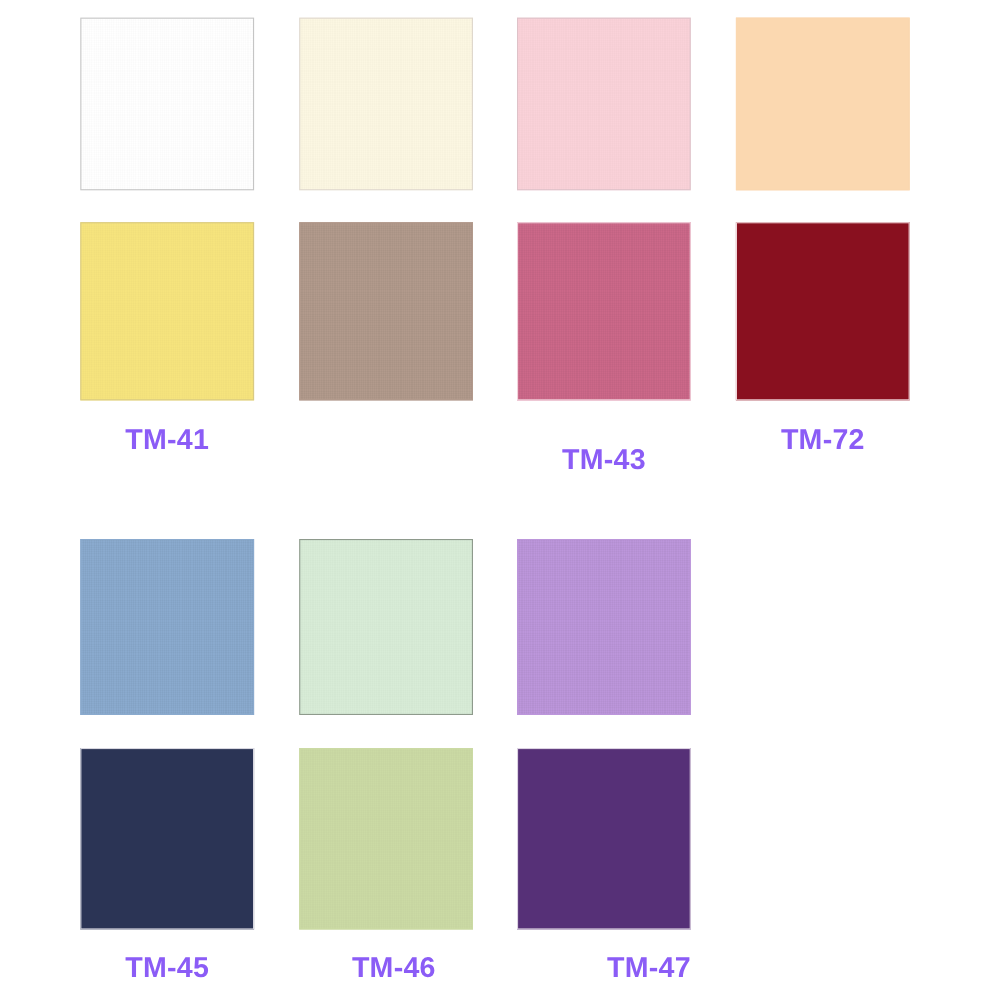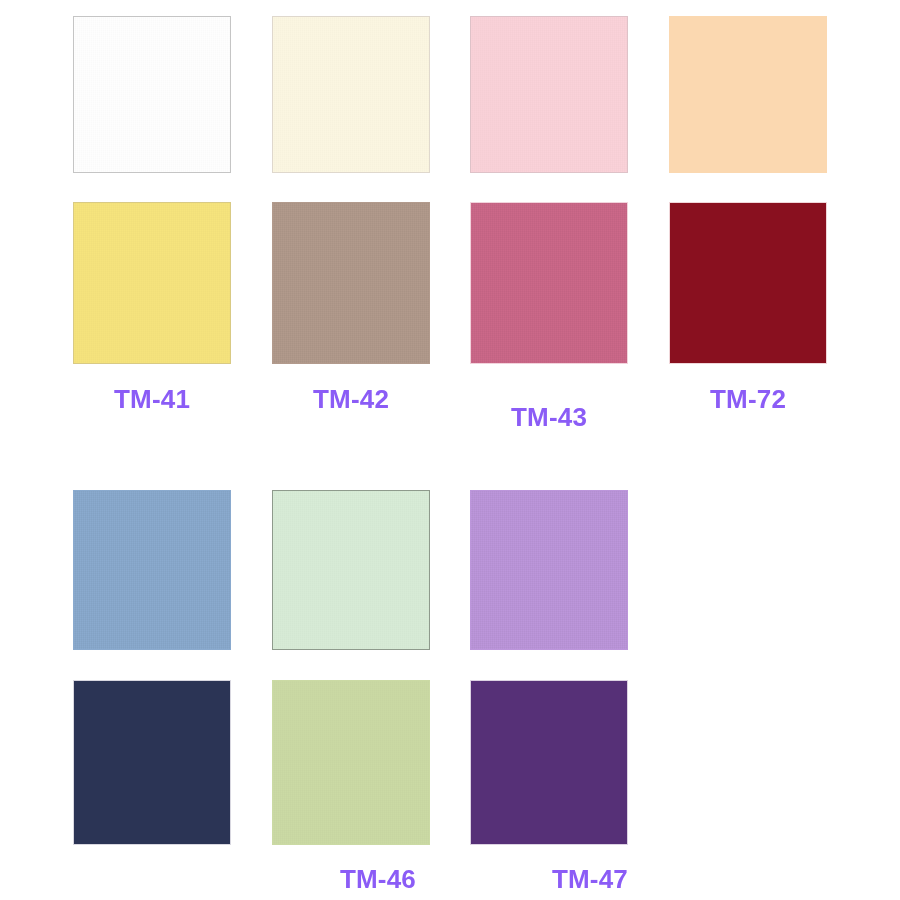--- a/index.html
+++ b/index.html
@@ -102,21 +102,20 @@
       <div class="swatch-chip" style="background:#B29A8C; border-color:#B29A8C;"></div>
     </div>
     <div class="swatch-cell" style="left:470px; top:202px; width:158px; height:162px;">
       <div class="swatch-chip" style="background:#CC6889; border-color:#F2D3DC;"></div>
     </div>
     <div class="swatch-cell" style="left:669px; top:202px; width:158px; height:162px;">
       <div class="swatch-chip plain" style="background:#89101F; border-color:#F0D6D9;"></div>
     </div>
 
     <div class="swatch-label" style="left:73px; top:386px; width:158px;">TM-41</div>
-    <div class="swatch-label" style="left:272px; top:386px; width:158px;">TM-42</div>
     <div class="swatch-label" style="left:470px; top:404px; width:158px;">TM-43</div>
     <div class="swatch-label" style="left:669px; top:386px; width:158px;">TM-72</div>
   </div>
 
   <div class="swatch-group" style="top:0;height:900px;">
 
     <div class="swatch-cell" style="left:73px; top:490px; width:158px; height:160px;">
       <div class="swatch-chip" style="background:#8AAACE; border-color:#8AAACE;"></div>
     </div>
     <div class="swatch-cell" style="left:272px; top:490px; width:158px; height:160px;">
@@ -129,17 +128,18 @@
     <div class="swatch-cell" style="left:73px; top:680px; width:158px; height:165px;">
       <div class="swatch-chip plain" style="background:#2B3455; border-color:#D8D7E0;"></div>
     </div>
     <div class="swatch-cell" style="left:272px; top:680px; width:158px; height:165px;">
       <div class="swatch-chip pale" style="background:#CBDAA4; border-color:#CBDAA4;"></div>
     </div>
     <div class="swatch-cell" style="left:470px; top:680px; width:158px; height:165px;">
       <div class="swatch-chip plain" style="background:#563077; border-color:#DCD2E2;"></div>
     </div>
 
-    <div class="swatch-label" style="left:258px; top:866px; width:158px;text-align:right;">TM-46</div>
+    <div class="swatch-label" style="left:73px; top:866px; width:158px;">TM-45</div>
+    <div class="swatch-label" style="left:279px; top:866px; width:158px;">TM-46</div>
     <div class="swatch-label" style="left:470px; top:866px; width:158px;text-align:right;">TM-47</div>
   </div>
 
 </div>
 
 </body></html>

